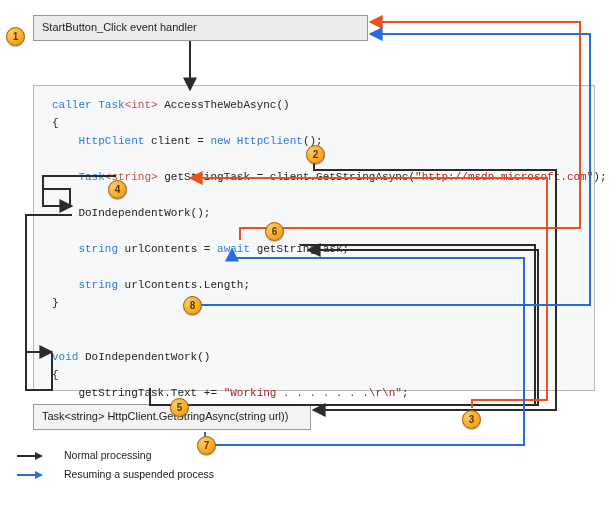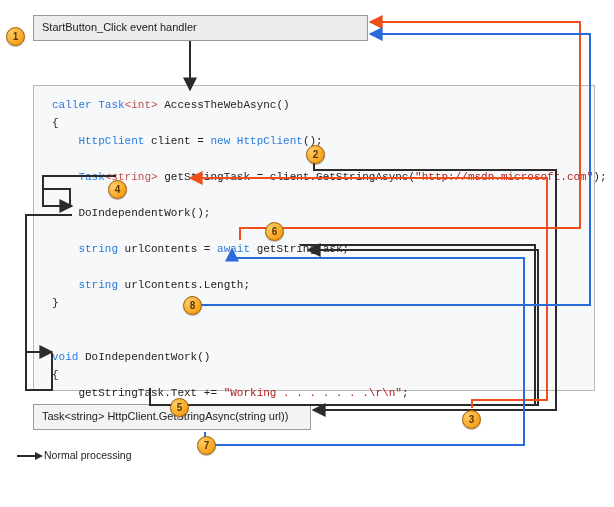--- a/index.html
+++ b/index.html
@@ -70,21 +70,21 @@
     z-index: 30;
   }
   
   .legend {
     position: absolute;
     left: 15px;
     top: 446px;
     font-size: 10.5px;
     line-height: 19px;
   }
-  .legend-row { display: flex; align-items: center; gap: 1px; }
+  .legend-row { display: flex; align-items: center; gap: 21px; }
   .legend-swatch {
     width: 28px; height: 10px; display: inline-block; position: relative;
   }
   .legend-swatch svg { position: absolute; inset: 0; }
 
   svg.arrows {
     position: absolute;
     left: 0; top: 0;
     width: 614px;
     height: 507px;
@@ -173,15 +173,24 @@
   <div class="legend">
     <div class="legend-row">
       <span class="legend-swatch">
         <svg viewBox="0 0 28 10">
             <line x1="2" y1="5" x2="24" y2="5" stroke="#2b2b2b" stroke-width="2"></line>
             <path d="M20,1 L28,5 L20,9 z" fill="#2b2b2b"></path>
           </svg>
       </span>
       <span>Normal processing</span>
     </div>
+    <div class="legend-row">
+      <span class="legend-swatch">
+        <svg viewBox="0 0 28 10">
+            <line x1="2" y1="5" x2="24" y2="5" stroke="#2a6bdc" stroke-width="2"></line>
+            <path d="M20,1 L28,5 L20,9 z" fill="#2a6bdc"></path>
+          </svg>
+      </span>
+      <span>Resuming a suspended process</span>
+    </div>
   </div>
 
 </div>
 
 </body></html>

